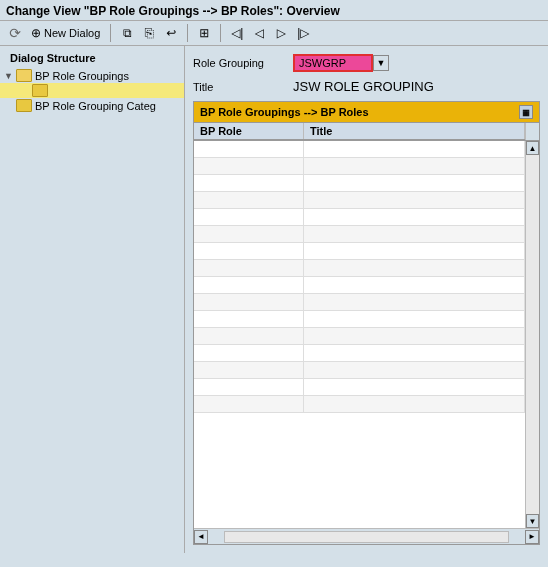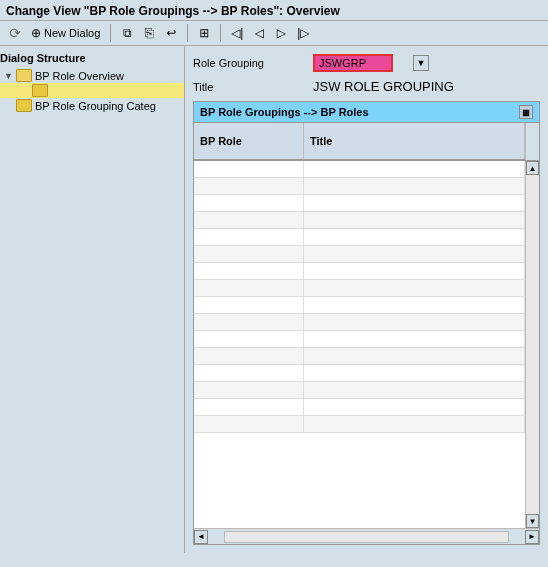--- a/index.html
+++ b/index.html
@@ -53,21 +53,21 @@
     .left-panel {
       width: 185px;
       background: #d4e0e8;
       border-right: 1px solid #aaa;
       padding: 4px 0;
       overflow: hidden;
     }
     .left-panel-title {
       font-weight: bold;
       font-size: 11px;
-      padding: 2px 6px 4px 0;
+      padding: 2px 6px 4px 10px;
       color: #000;
     }
     .tree-item {
       display: flex;
       align-items: center;
       padding: 1px 0;
       cursor: pointer;
       white-space: nowrap;
       overflow: hidden;
     }
@@ -104,21 +104,21 @@
       background: #d4e0e8;
       padding: 8px;
       display: flex;
       flex-direction: column;
       gap: 4px;
       overflow: hidden;
     }
     .form-row {
       display: flex;
       align-items: center;
-      gap: 20px;
+      gap: 0;
       margin-bottom: 3px;
     }
     .form-label {
       width: 100px;
       font-size: 11px;
       color: #000;
     }
     .form-value {
       font-size: 13px;
       color: #000;
@@ -143,21 +143,21 @@
     }
     .grid-container {
       flex: 1;
       background: #fff;
       border: 1px solid #999;
       overflow: hidden;
       display: flex;
       flex-direction: column;
     }
     .grid-title-bar {
-      background: #7dd3fc;
+      background: #eab308;
       padding: 3px 6px;
       font-size: 11px;
       font-weight: bold;
       display: flex;
       align-items: center;
       justify-content: space-between;
       border-bottom: 1px solid #999;
     }
     .grid-title-icon {
       width: 14px;
@@ -169,21 +169,21 @@
       justify-content: center;
       font-size: 8px;
       cursor: pointer;
     }
     .grid-header {
       display: flex;
       background: #d0dce8;
       border-bottom: 1px solid #999;
     }
     .grid-header-cell {
-      padding: 12px 6px;
+      padding: 2px 6px;
       font-size: 11px;
       font-weight: bold;
       border-right: 1px solid #bbb;
       color: #000;
     }
     .col-bprole { width: 110px; min-width: 110px; }
     .col-title { flex: 1; }
     .grid-scrollbar-v {
       position: relative;
       width: 14px;
@@ -283,21 +283,21 @@
 </div>
 
 <div class="main-area">
 
   <div class="left-panel">
     <div class="left-panel-title">Dialog Structure</div>
 
     <div class="tree-item" style="padding-left: 4px;">
       <span class="tree-arrow">▼</span>
       <span class="tree-folder open"></span>
-      <span class="tree-label">BP Role Overview</span>
+      <span class="tree-label">BP Role Groupings</span>
     </div>
 
     <div class="tree-item selected" style="padding-left: 20px;">
       <span class="tree-arrow"> </span>
       <span class="tree-folder"></span>
     </div>
 
     <div class="tree-item" style="padding-left: 4px;">
       <span class="tree-arrow"> </span>
       <span class="tree-folder"></span>

